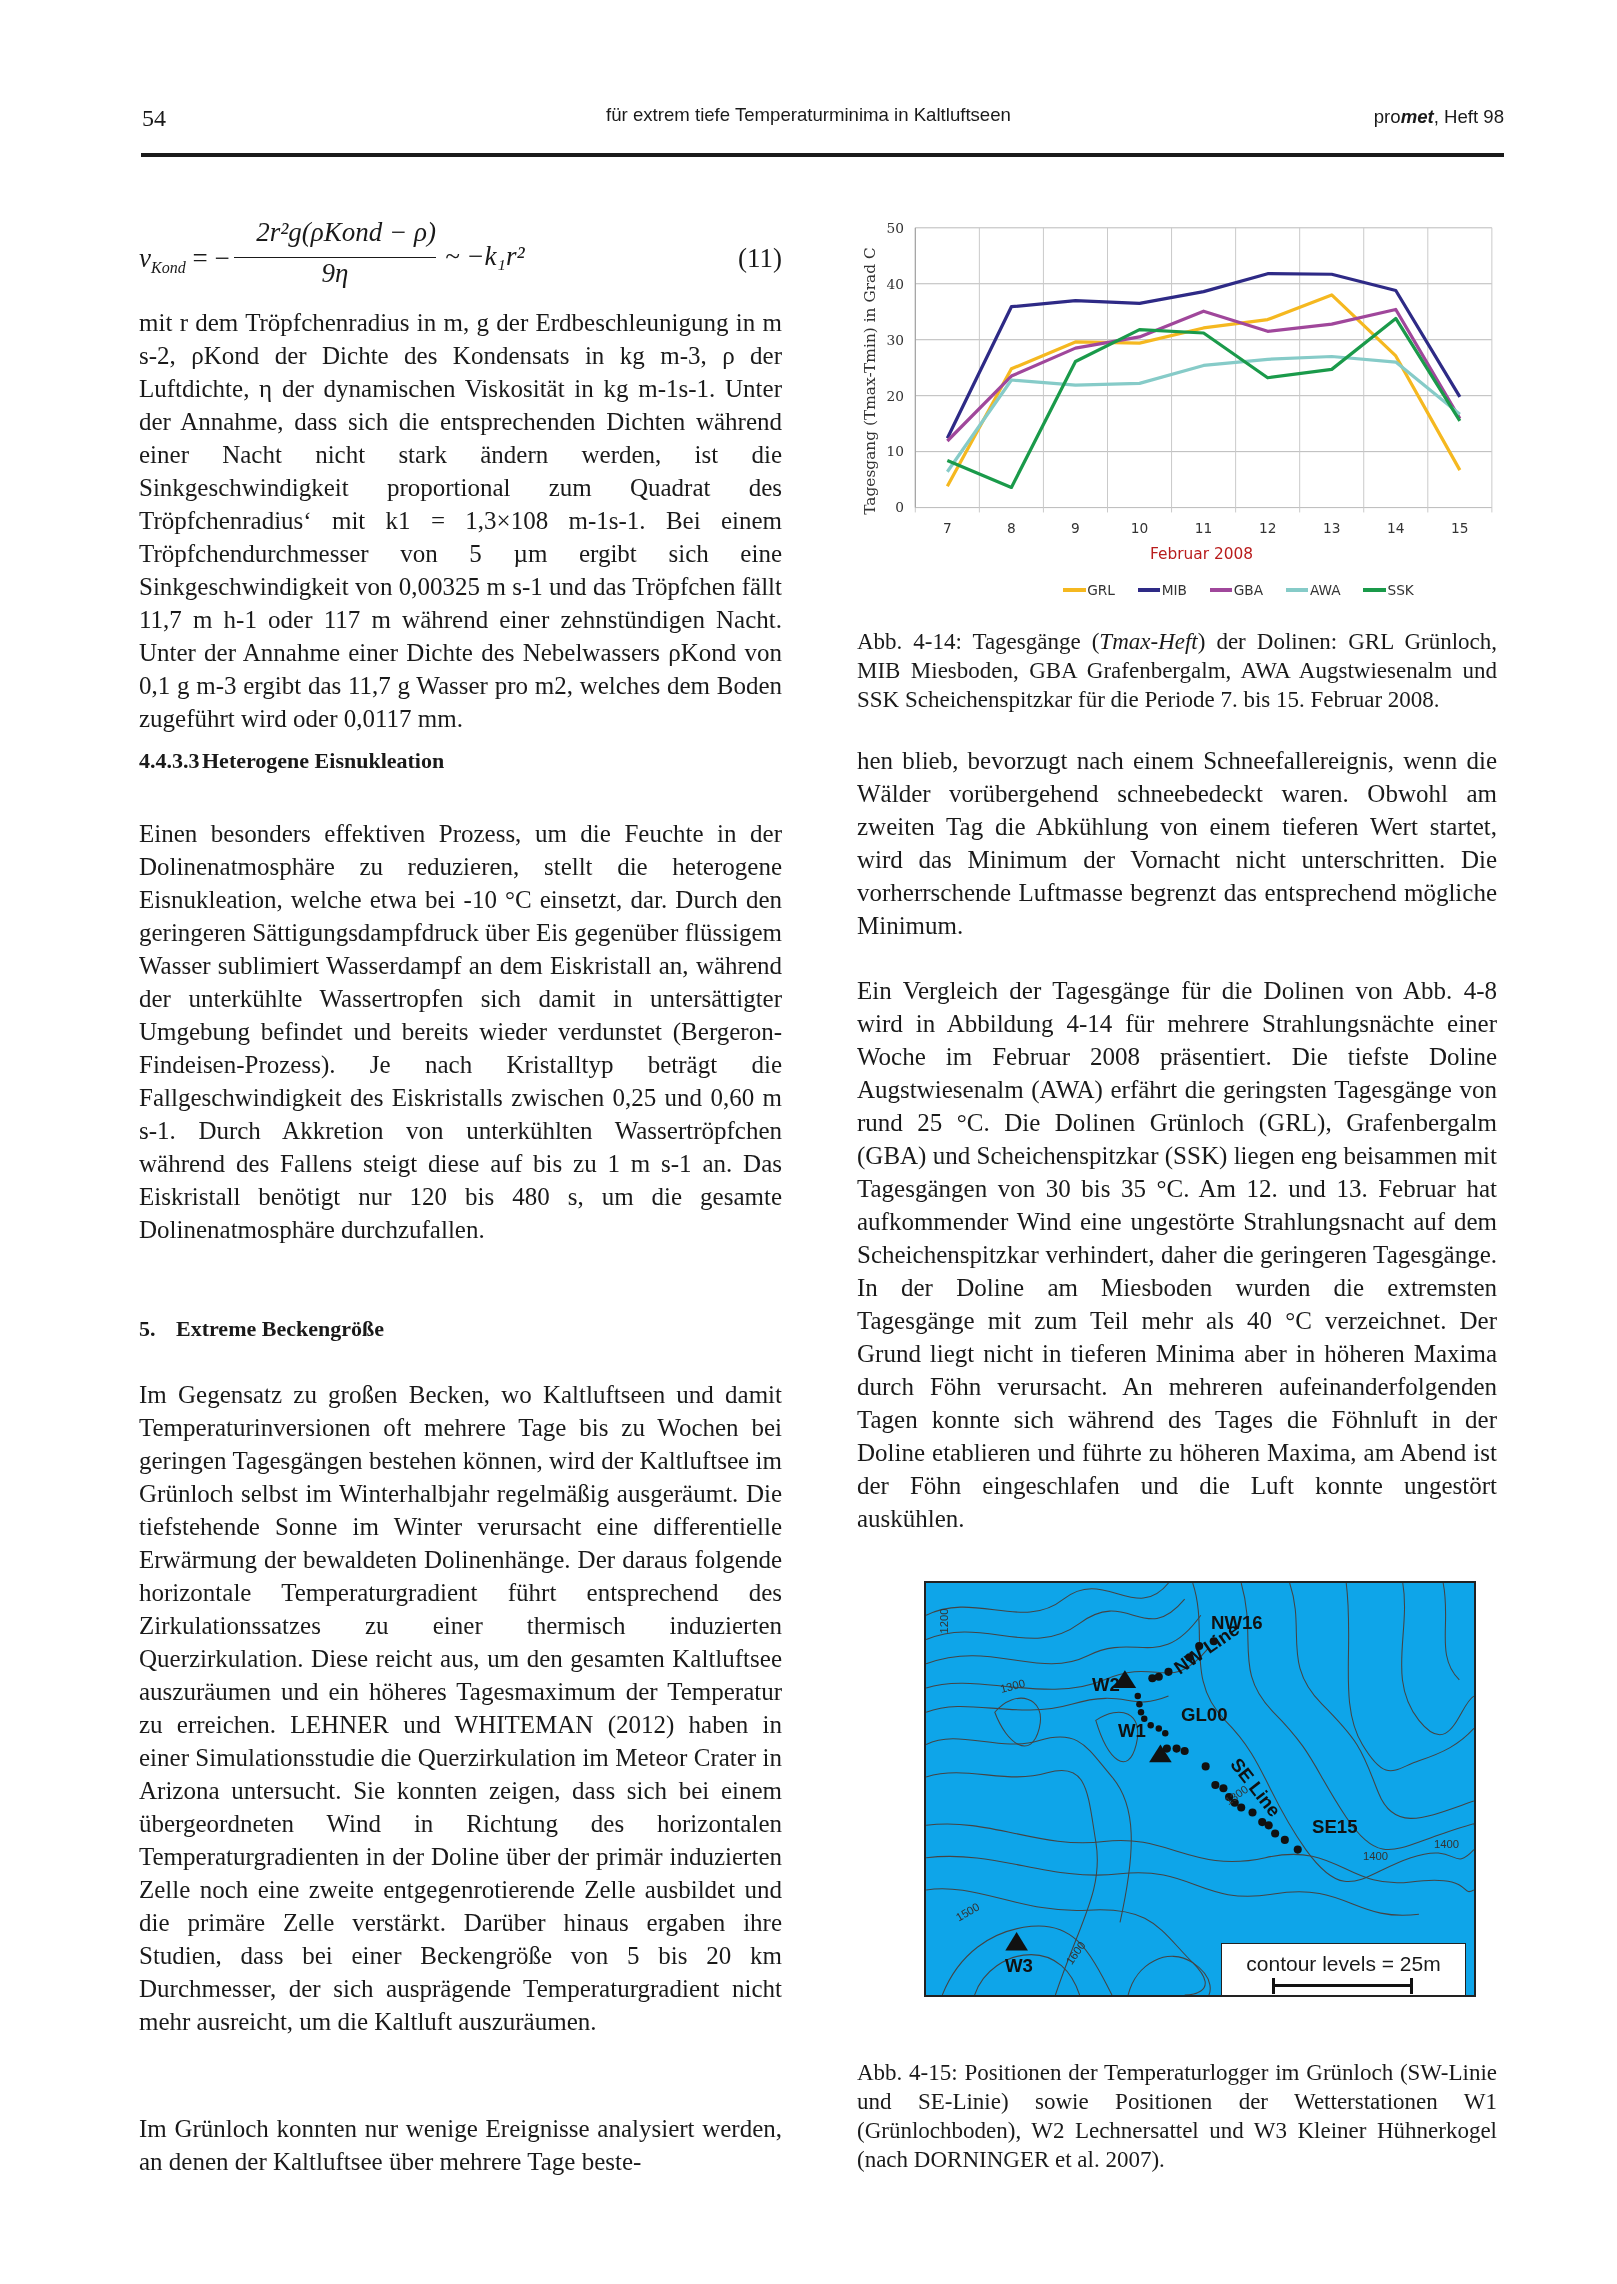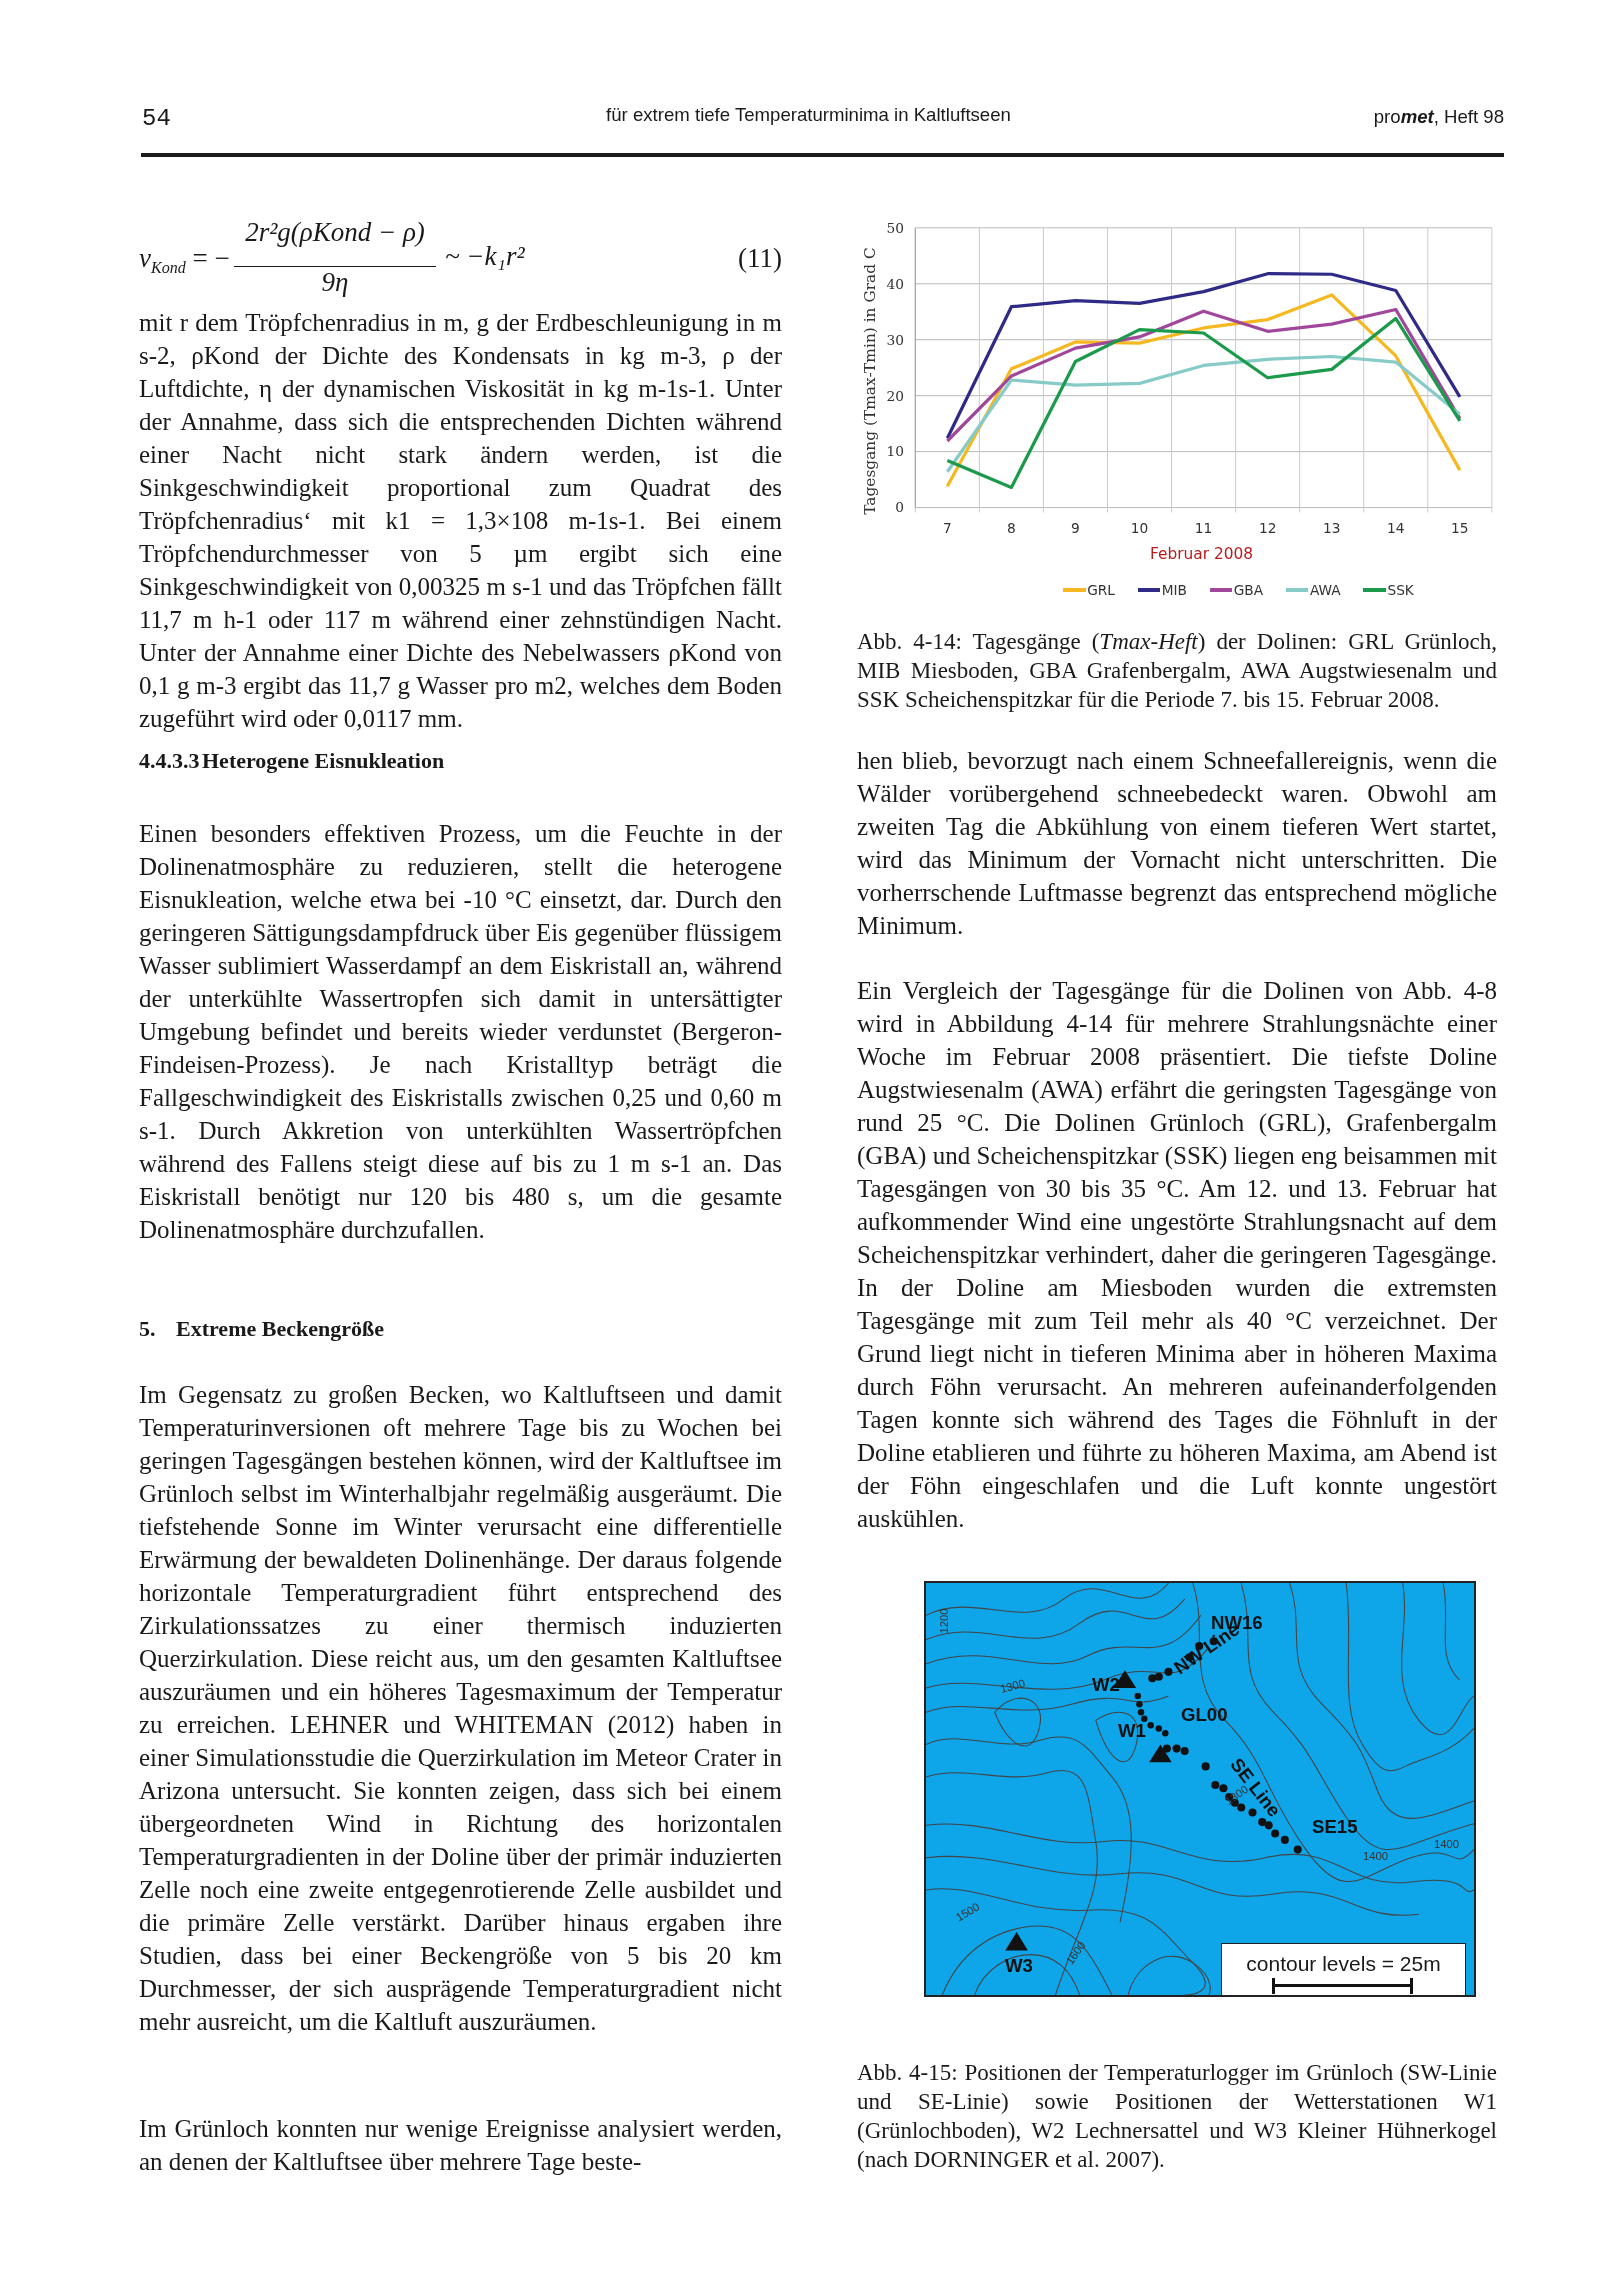--- a/index.html
+++ b/index.html
@@ -1,37 +1,37 @@
 <!DOCTYPE html>
 <html style="font-size:13px"><head>
 <meta charset="utf-8">
 <style>
   html, body { margin: 0; padding: 0; background: #ffffff; }
   body { width: 1617px; height: 2284px; position: relative; overflow: hidden; color: #1a1a1a; font-family: "Liberation Serif", serif; }
   .abs { position: absolute; }
   
-  .hdr-page { left: 142px; top: 105px; font-family: Liberation Mono, monospace; font-size: 24px; }
+  .hdr-page { left: 142px; top: 105px; font-family: Liberation Serif, serif; font-size: 24px; }
   .hdr-title { left: 404px; width: 809px; top: 103px; text-align: center; font-family: "Liberation Sans", sans-serif; font-size: 18.6px; line-height: 23.4px; }
   .hdr-right { right: 113px; top: 106px; font-family: "Liberation Sans", sans-serif; font-size: 18.6px; }
   .hdr-right b { font-style: italic; font-weight: bold; }
   .hdr-rule { left: 141px; top: 153px; width: 1363px; height: 4px; background: #1a1a1a; }
   
   .col { font-size: 25px; line-height: 33px; text-align: justify; }
   .col p { margin: 0; }
   .left { left: 139px; width: 643px; }
   .right { left: 857px; width: 640px; }
   .heading { font-weight: bold; font-size: 22px; }
   .heading .num { display: inline-block; width: 63px; }
   .heading5 .num { width: 37px; }
   
   .eq { left: 139px; top: 217px; width: 643px; height: 89px; font-size: 27px; font-style: italic; }
   .eq .lhs { position: absolute; left: 0; top: 26px; }
   .eq sub { font-size: 16px; }
   .eq .frac { position: absolute; left: 95px; top: 0; text-align: center; width: 202px; }
-  .eq .frac .num { border-bottom: 1.6px solid #1a1a1a; padding-bottom: 18px; }
+  .eq .frac .num { border-bottom: 1.6px solid #1a1a1a; padding-bottom: 9px; text-align: right; }
   .eq .rhs { position: absolute; left: 306px; top: 24px; }
   .eq .tag { position: absolute; right: 0; top: 26px; font-style: normal; }
   sup, sub { line-height: 0; }
   
   .chart { left: 849px; top: 210px; width: 655px; height: 420px; }
   .chart svg { position: absolute; left: 0; top: 0; }
   .chart-ylabel { position: absolute; left: -117px; top: 162px; width: 275px; transform: rotate(-90deg); font-family: "DejaVu Serif", serif; font-size: 15.4px; color: #333; text-align: center; }
   .legend { position: absolute; left: 214px; top: 372px; font-family: "DejaVu Sans", sans-serif; font-size: 13.7px; color: #333; display: flex; gap: 22.6px; }
   .legend-item { display: flex; align-items: center; gap: 1.6px; }
   .legend-swatch { display: inline-block; width: 22.6px; height: 3.2px; }

